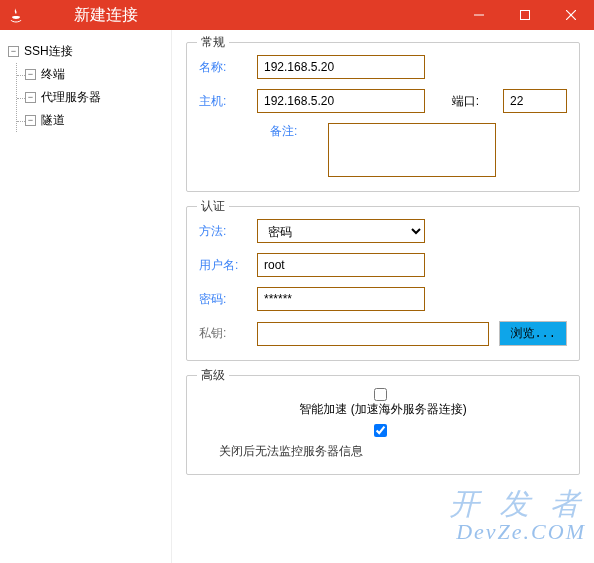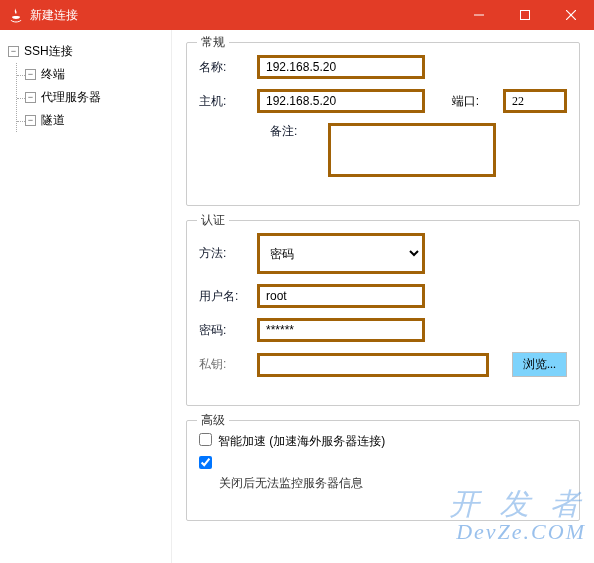--- a/index.html
+++ b/index.html
@@ -1,49 +1,49 @@
 <!DOCTYPE html>
 <html><head>
 <meta charset="utf-8">
 <style>
 * { box-sizing: border-box; margin: 0; padding: 0; }
 body { font-family: "Microsoft YaHei", sans-serif; font-size: 12px; background: #fff; width: 594px; height: 563px; overflow: hidden; position: relative; }
 
 .titlebar { background: #e23c26; height: 30px; display: flex; align-items: center; color: #fff; }
 .titlebar .java-icon { width: 16px; height: 16px; margin-left: 8px; margin-right: 6px; display: inline-flex; align-items: center; justify-content: center; }
-.titlebar .title { flex: 1; font-size: 12px; }
+.titlebar .title { flex: 1; font-size: 16px; margin-left: 44px; }
 .titlebar .controls { display: flex; }
 .titlebar .wbtn { width: 46px; height: 30px; display: flex; align-items: center; justify-content: center; cursor: pointer; }
 
 .content { display: flex; height: calc(100% - 30px); }
 
 .tree-panel { width: 172px; padding: 10px 6px; border-right: 1px solid #eee; }
 .tree-node { display: flex; align-items: center; padding: 3px 2px; cursor: pointer; }
 .tree-node .tw { width: 11px; height: 11px; border: 1px solid #999; display: flex; align-items: center; justify-content: center; font-size: 9px; line-height: 1; margin-right: 5px; color: #555; }
 .tree-children { border-left: 1px dotted #aaa; margin-left: 10px; padding-left: 0; }
 .tree-children .tree-node { padding-left: 8px; position: relative; }
 .tree-children .tree-node::before { content: ""; position: absolute; left: 0; top: 50%; width: 8px; border-top: 1px dotted #aaa; }
 
 .main { flex: 1; padding: 12px 14px 8px 14px; overflow: auto; }
 
-.groupbox { border: 1px solid #ccc; border-radius: 2px; padding: 12px 12px 28px 12px; margin-bottom: 14px; position: relative; }
+.groupbox { border: 1px solid #ccc; border-radius: 2px; padding: 12px 12px 14px 12px; margin-bottom: 14px; position: relative; }
 .groupbox .legend { position: absolute; top: -9px; left: 10px; background: #fff; padding: 0 4px; color: #333; font-size: 12px; }
 
 .row { display: flex; align-items: center; margin-bottom: 10px; }
 .row:last-child { margin-bottom: 0; justify-content: center; }
-.lbl { width: 58px; color: #0f172a; }
+.lbl { width: 58px; color: #3b82f6; }
 .lbl.disabled { color: #737373; }
 input[type=text], input[type=password], textarea, select {
-  border: 3px solid #a16207; padding: 4px 6px; font-family: inherit; font-size: 12px; background: #fff;
+  border: 1px solid #a16207; padding: 4px 6px; font-family: inherit; font-size: 12px; background: #fff;
 }
 input[type=text], input[type=password] { height: 24px; }
 textarea { resize: none; }
-select { height: 41px; width: 168px; }
-.btn { border: 1px solid #bfbfbf; background: #7dd3fc; padding: 3px 10px; font-family: Liberation Serif, serif; font-size: 12px; cursor: pointer; }
-.chk { display: flex; align-items: flex-start; margin-bottom: 6px; }
+select { height: 24px; width: 168px; }
+.btn { border: 1px solid #bfbfbf; background: #0ea5e9; padding: 3px 10px; font-family: Liberation Mono, monospace; font-size: 12px; cursor: pointer; }
+.chk { display: flex; align-items: center; margin-bottom: 6px; flex-direction: column; }
 .chk input { margin-right: 6px; }
 
 .watermark { position: absolute; right: 8px; bottom: 20px; font-family: Arial, sans-serif; font-style: italic; color: rgba(70,140,220,0.55); text-align: right; pointer-events: none; line-height: 1.05; }
 .watermark .l1 { font-size: 30px; letter-spacing: 6px; opacity: 0.8; }
 .watermark .l2 { font-size: 22px; letter-spacing: 2px; font-family: Liberation Serif, serif; }
 </style>
 </head>
 <body>
 
 <div class="titlebar">
@@ -102,21 +102,21 @@
     <div class="groupbox">
       <div class="legend">常规</div>
       <div class="row">
         <span class="lbl">名称:</span>
         <input type="text" style="width: 168px;" value="192.168.5.20">
       </div>
       <div class="row">
         <span class="lbl">主机:</span>
         <input type="text" style="width: 168px;" value="192.168.5.20">
         <span style="width:44px;text-align:right;margin-right:24px;margin-left:10px">端口:</span>
-        <input type="text" style="width: 64px; font-family: Liberation Serif, serif;" value="22">
+        <input type="text" style="width: 64px;" value="22">
       </div>
       <div class="row" style="align-items:flex-start">
         <span class="lbl">备注:</span>
         <textarea style="width: 168px; height: 54px;"></textarea>
       </div>
     </div>
 
     <div class="groupbox">
       <div class="legend">认证</div>
       <div class="row">

